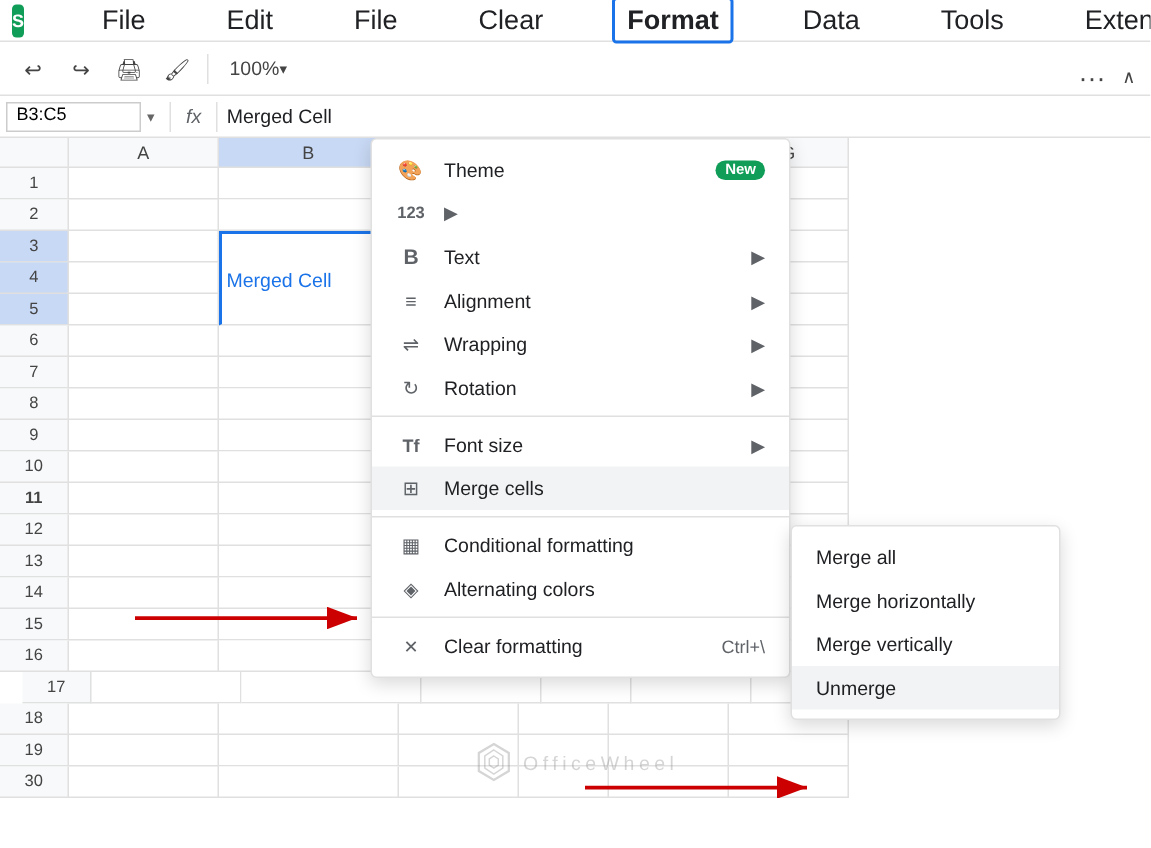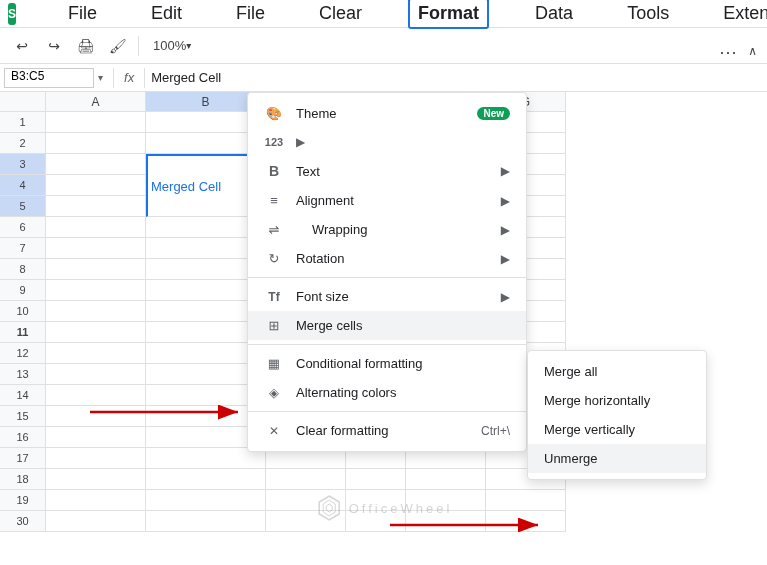--- a/index.html
+++ b/index.html
@@ -203,21 +203,21 @@
       <div style="display: flex; height: 21px;">
         <div style="width: 46px; min-width: 46px; border-right: 1px solid rgb(224, 224, 224); border-bottom: 1px solid rgb(224, 224, 224); display: flex; align-items: center; justify-content: center; font-size: 11px; color: rgb(68, 68, 68); background: rgb(248, 249, 250);">16</div>
         <div style="width: 100px; min-width: 100px; border-right: 1px solid rgb(224, 224, 224); border-bottom: 1px solid rgb(224, 224, 224); padding: 0px 3px; font-size: 12px; display: flex; align-items: center; overflow: hidden;"></div>
         <div style="width: 120px; min-width: 120px; border-right: 1px solid rgb(224, 224, 224); border-bottom: 1px solid rgb(224, 224, 224); padding: 0px 3px; font-size: 12px; display: flex; align-items: center; overflow: hidden; background: rgb(255, 255, 255);"></div>
         <div style="width: 80px; min-width: 80px; border-right: 1px solid rgb(224, 224, 224); border-bottom: 1px solid rgb(224, 224, 224); padding: 0px 3px; font-size: 12px; display: flex; align-items: center; overflow: hidden;"></div>
         <div style="width: 60px; min-width: 60px; border-right: 1px solid rgb(224, 224, 224); border-bottom: 1px solid rgb(224, 224, 224); padding: 0px 3px; font-size: 12px; display: flex; align-items: center; overflow: hidden;"></div>
         <div style="width: 80px; min-width: 80px; border-right: 1px solid rgb(224, 224, 224); border-bottom: 1px solid rgb(224, 224, 224); padding: 0px 3px; font-size: 12px; display: flex; align-items: center; overflow: hidden;"></div>
         <div style="width: 80px; min-width: 80px; border-right: 1px solid rgb(224, 224, 224); border-bottom: 1px solid rgb(224, 224, 224); padding: 0px 3px; font-size: 12px; display: flex; align-items: center; overflow: hidden;"></div>
       </div>
       <div style="display: flex; height: 21px;">
-        <div style="width: 46px; min-width: 46px; border-right: 1px solid rgb(224, 224, 224); border-bottom: 1px solid rgb(224, 224, 224); display: flex; align-items: center; justify-content: center; font-size: 11px; color: rgb(68, 68, 68); background: rgb(248, 249, 250);">17</div>
+        <div style="width: 46px; min-width: 46px; border-right: 1px solid rgb(224, 224, 224); border-bottom: 1px solid rgb(224, 224, 224); display: flex; align-items: center; justify-content: center; font-size: 11px; color: rgb(68, 68, 68); background: rgb(248, 249, 250); margin-left: 15px;">17</div>
         <div style="width: 100px; min-width: 100px; border-right: 1px solid rgb(224, 224, 224); border-bottom: 1px solid rgb(224, 224, 224); padding: 0px 3px; font-size: 12px; display: flex; align-items: center; overflow: hidden;"></div>
         <div style="width: 120px; min-width: 120px; border-right: 1px solid rgb(224, 224, 224); border-bottom: 1px solid rgb(224, 224, 224); padding: 0px 3px; font-size: 12px; display: flex; align-items: center; overflow: hidden; background: rgb(255, 255, 255);"></div>
         <div style="width: 80px; min-width: 80px; border-right: 1px solid rgb(224, 224, 224); border-bottom: 1px solid rgb(224, 224, 224); padding: 0px 3px; font-size: 12px; display: flex; align-items: center; overflow: hidden;"></div>
         <div style="width: 60px; min-width: 60px; border-right: 1px solid rgb(224, 224, 224); border-bottom: 1px solid rgb(224, 224, 224); padding: 0px 3px; font-size: 12px; display: flex; align-items: center; overflow: hidden;"></div>
         <div style="width: 80px; min-width: 80px; border-right: 1px solid rgb(224, 224, 224); border-bottom: 1px solid rgb(224, 224, 224); padding: 0px 3px; font-size: 12px; display: flex; align-items: center; overflow: hidden;"></div>
         <div style="width: 80px; min-width: 80px; border-right: 1px solid rgb(224, 224, 224); border-bottom: 1px solid rgb(224, 224, 224); padding: 0px 3px; font-size: 12px; display: flex; align-items: center; overflow: hidden;"></div>
       </div>
       <div style="display: flex; height: 21px;">
         <div style="width: 46px; min-width: 46px; border-right: 1px solid rgb(224, 224, 224); border-bottom: 1px solid rgb(224, 224, 224); display: flex; align-items: center; justify-content: center; font-size: 11px; color: rgb(68, 68, 68); background: rgb(248, 249, 250);">18</div>
         <div style="width: 100px; min-width: 100px; border-right: 1px solid rgb(224, 224, 224); border-bottom: 1px solid rgb(224, 224, 224); padding: 0px 3px; font-size: 12px; display: flex; align-items: center; overflow: hidden;"></div>
@@ -276,21 +276,21 @@
     </div>
 
     <div style="display:flex; align-items:center; padding:7px 16px; cursor:pointer; gap:12px; font-size:13px; color:#202124;">
       <span style="width:20px; text-align:center; color:#5f6368;">≡</span>
       <span style="flex:1;">Alignment</span>
       <span style="color:#5f6368; font-size:12px;">▶</span>
     </div>
 
     <div style="display:flex; align-items:center; padding:7px 16px; cursor:pointer; gap:12px; font-size:13px; color:#202124;">
       <span style="width:20px; text-align:center; color:#5f6368;">⇌</span>
-      <span style="flex:1;margin-left:16px;">Wrapping</span>
+      <span style="flex:1;">Wrapping</span>
       <span style="color:#5f6368; font-size:12px;">▶</span>
     </div>
 
     <div style="display:flex; align-items:center; padding:7px 16px; cursor:pointer; gap:12px; font-size:13px; color:#202124;">
       <span style="width:20px; text-align:center; color:#5f6368;">↻</span>
       <span style="flex:1;">Rotation</span>
       <span style="color:#5f6368; font-size:12px;">▶</span>
     </div>
 
     <div style="height:1px; background:#e0e0e0; margin:4px 0;"></div>

